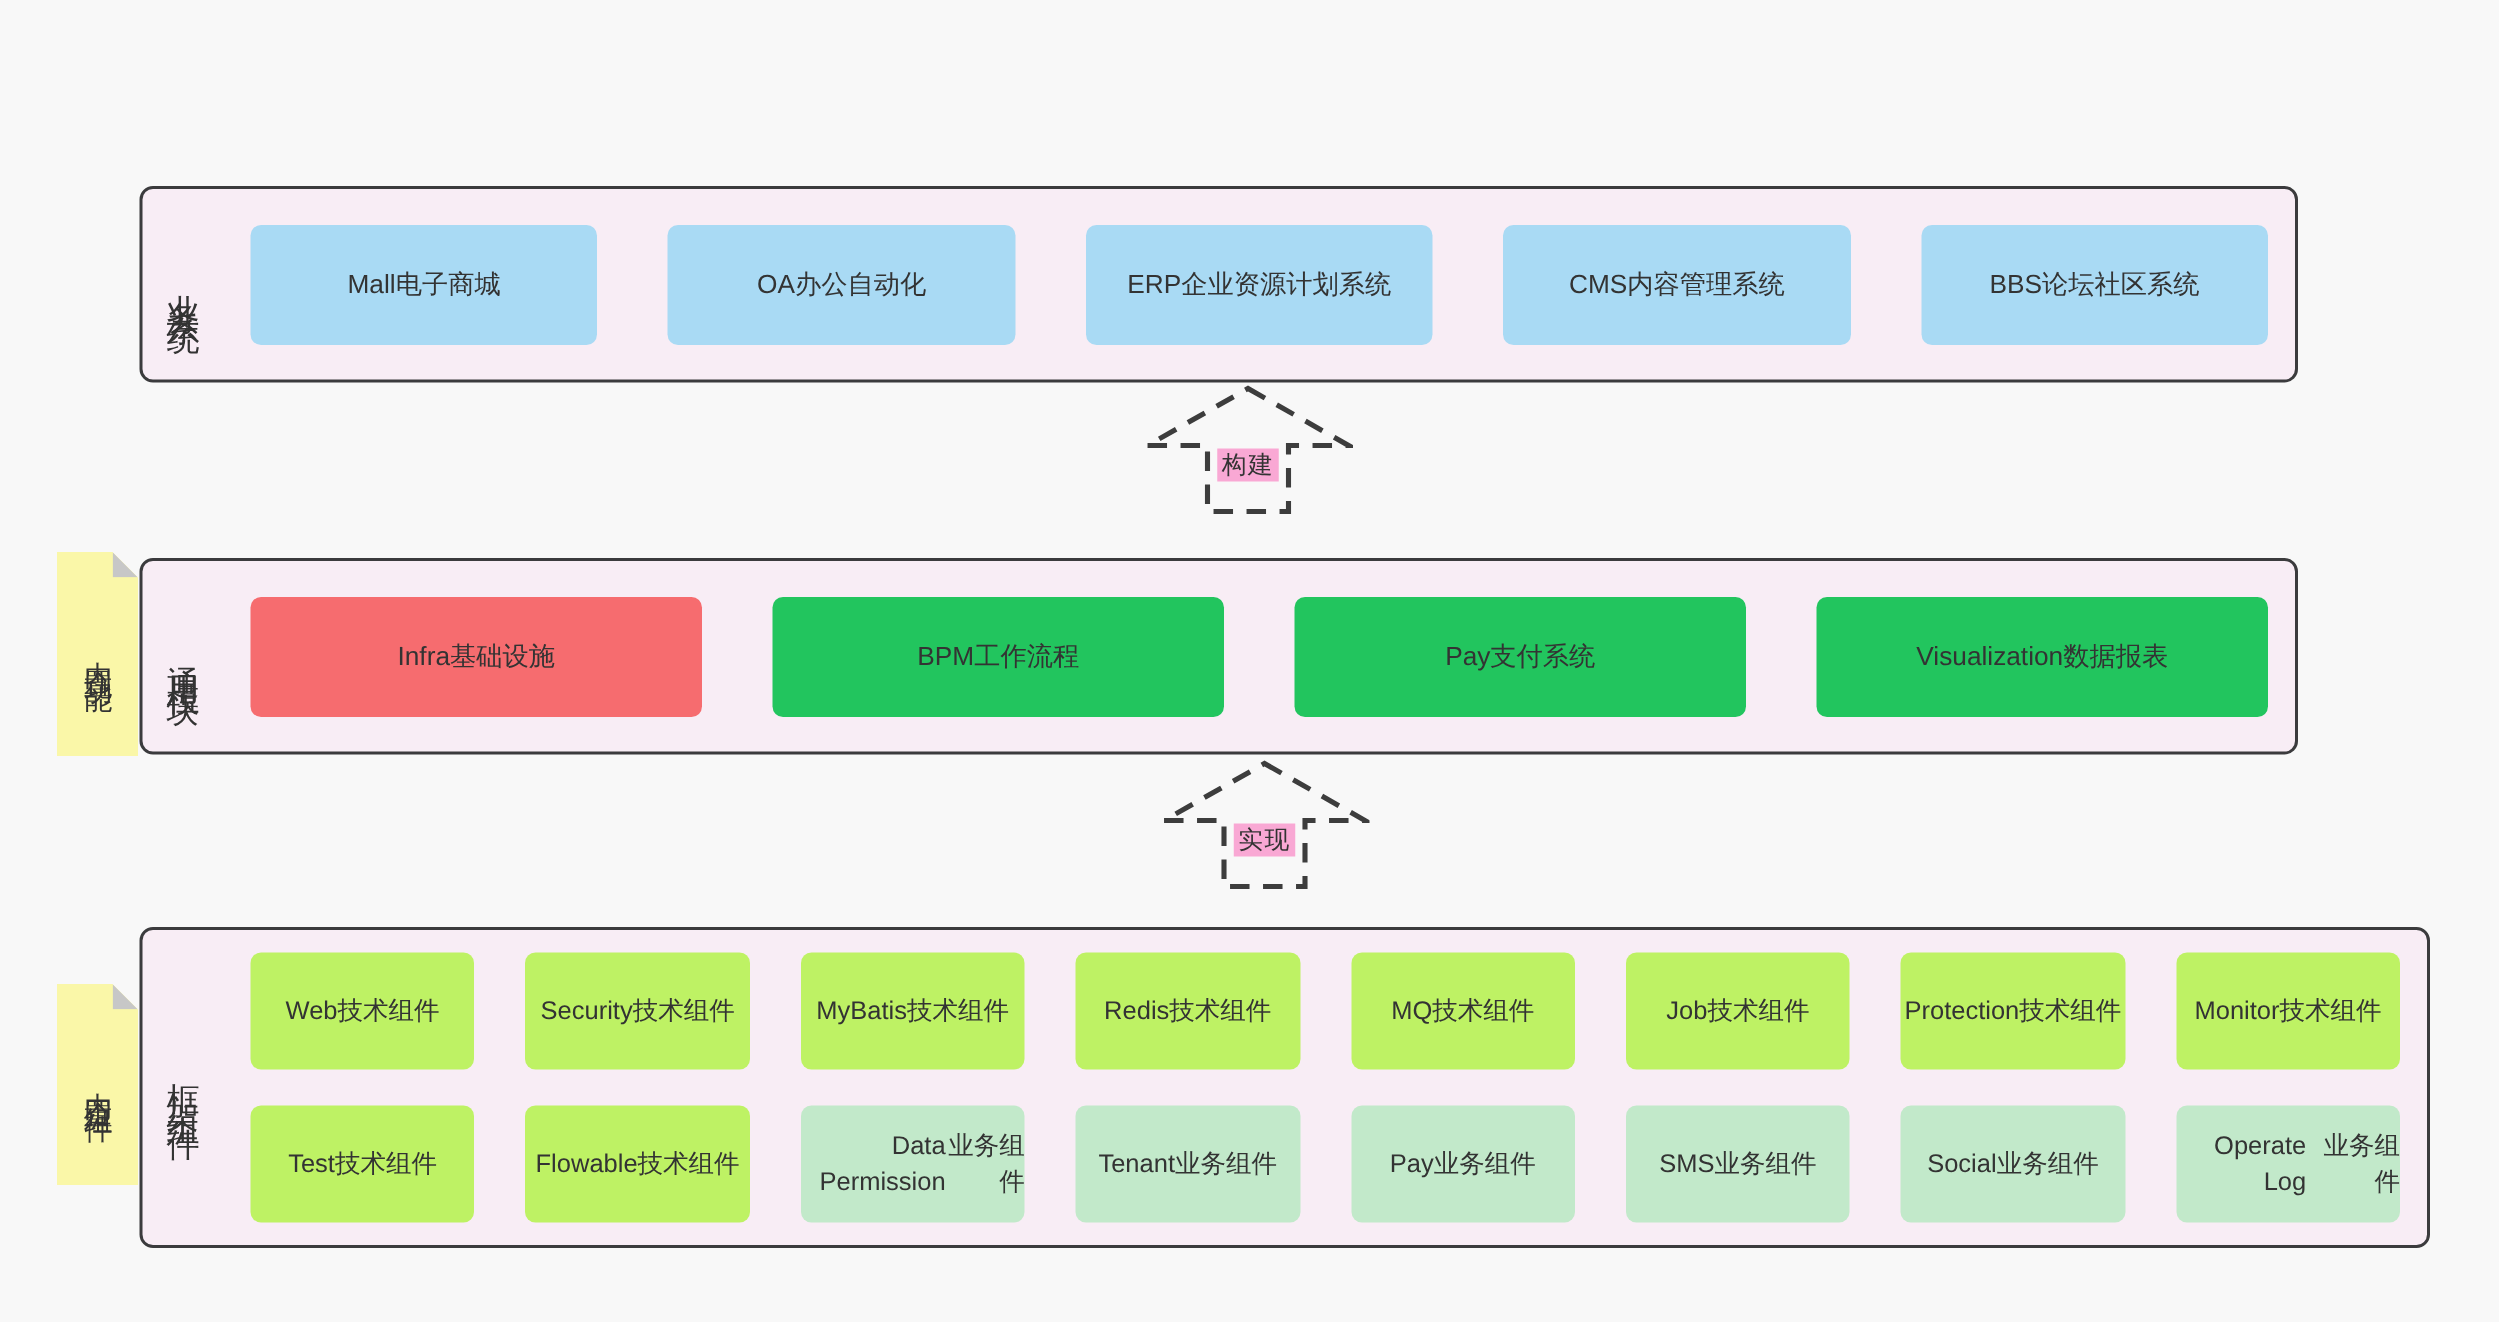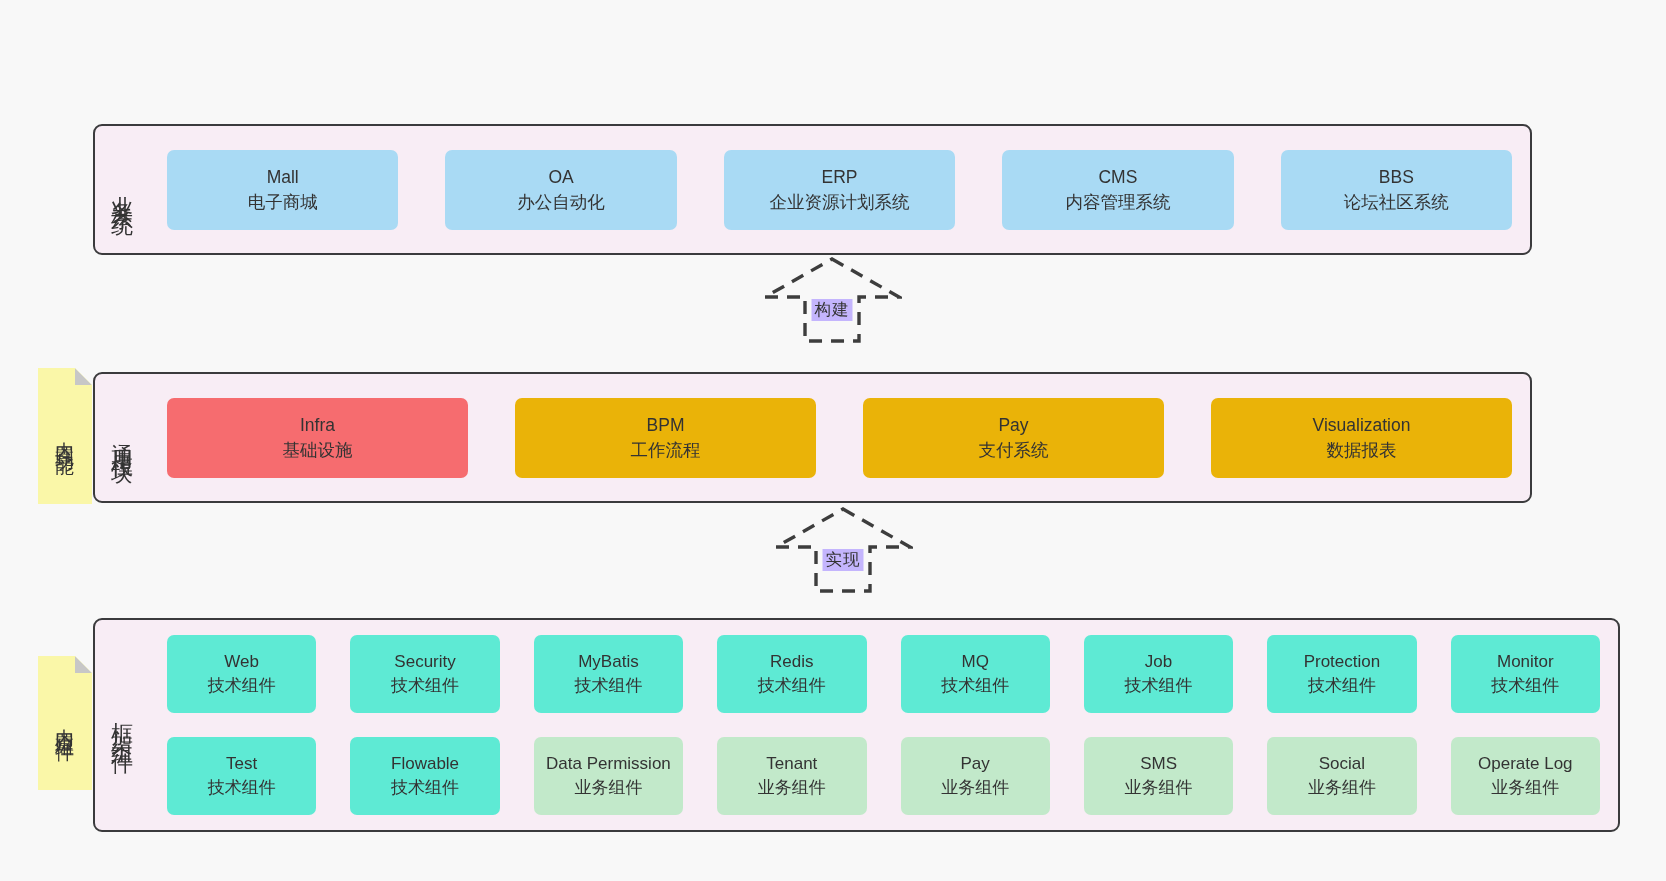--- a/index.html
+++ b/index.html
@@ -18,30 +18,30 @@
   #layer-components{left:93px;top:618px;width:1527px;height:214px;}
   .layer-label{
     writing-mode:vertical-rl;text-orientation:upright;
     font-size:22px;letter-spacing:6px;line-height:1;
     margin-left:16px;flex:0 0 auto;white-space:nowrap;color:#333;
   }
   #layer-components .layer-label{letter-spacing:10px;}
   .boxes{flex:1;display:flex;gap:47px;padding:0 18px 0 34px;}
   .box{
     flex:1;height:80px;border-radius:7px;
-    display:flex;flex-direction:column;justify-content:center;align-items:center;
+    display:flex;flex-direction:row;justify-content:center;align-items:center;
     text-align:center;font-size:17.5px;line-height:25px;color:#333;
   }
   .rows{flex:1;display:flex;flex-direction:column;gap:24px;padding:0 18px 0 34px;}
   .rows .boxes{padding:0;gap:34px;}
   .rows .box{height:78px;line-height:24px;font-size:17px;}
   .blue{background:#a9daf4;}
   .red{background:#f66c6f;}
-  .pink{background:#eab308;}
-  .green{background:#5eead4;}
+  .pink{background:#22c55e;}
+  .green{background:#bef264;}
   .lightgreen{background:#c2e9ca;text-align:right;}
   .sticky{
     position:absolute;z-index:1;width:54px;background:#faf7a8;
     display:flex;align-items:center;justify-content:center;
     clip-path:polygon(0 0, calc(100% - 17px) 0, 100% 17px, 100% 100%, 0 100%);
   }
   .sticky::after{
     content:"";position:absolute;top:0;right:0;width:17px;height:17px;
     background:#c7c7c7;
     clip-path:polygon(0 0, 100% 100%, 0 100%);
@@ -52,21 +52,21 @@
     writing-mode:vertical-rl;text-orientation:upright;
     font-size:19px;letter-spacing:5px;line-height:1;color:#333;position:relative;z-index:2;
   }
   .arrow{position:absolute;width:140px;height:88px;z-index:1;}
   #arrow-build{left:762px;top:256px;}
   #arrow-implement{left:773px;top:506px;}
   .arrow svg{width:100%;height:100%;display:block;}
   .arrow-path{fill:none;stroke:#3d3d3d;stroke-width:3.4;stroke-dasharray:13 9;}
   .arrow-label{
     position:absolute;left:50%;top:43px;transform:translateX(-50%);
-    background:#c4b5fd;padding:0 3px;font-size:16.5px;letter-spacing:1px;
+    background:#f9a8d4;padding:0 3px;font-size:16.5px;letter-spacing:1px;
     white-space:nowrap;color:#333;
   }
 </style>
 </head>
 <body>
 
 <div class="layer" id="layer-business">
   <div class="layer-label">业务系统</div>
   <div class="boxes">
     <div class="box blue">

